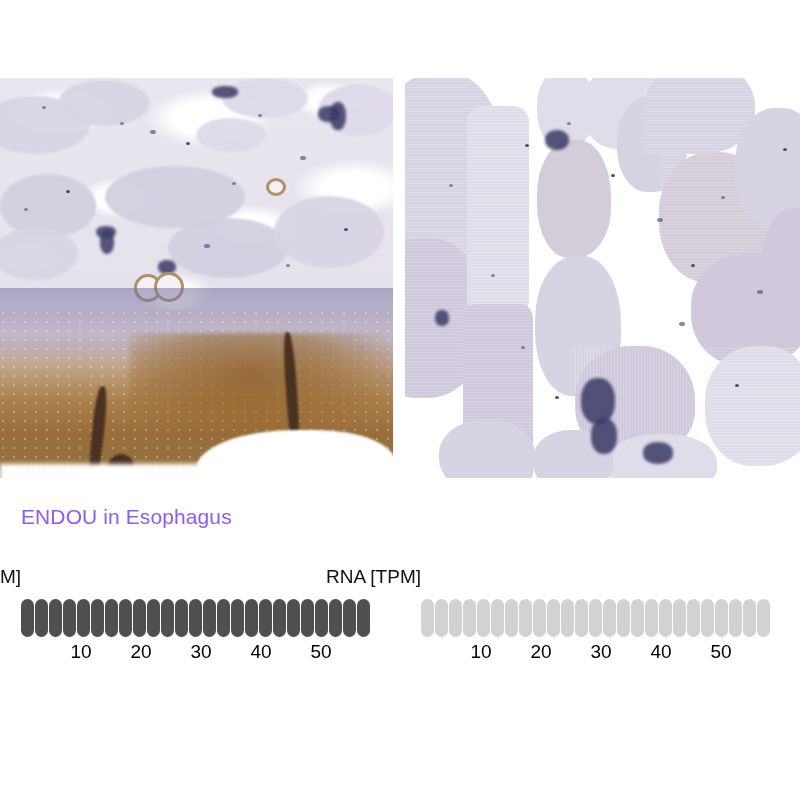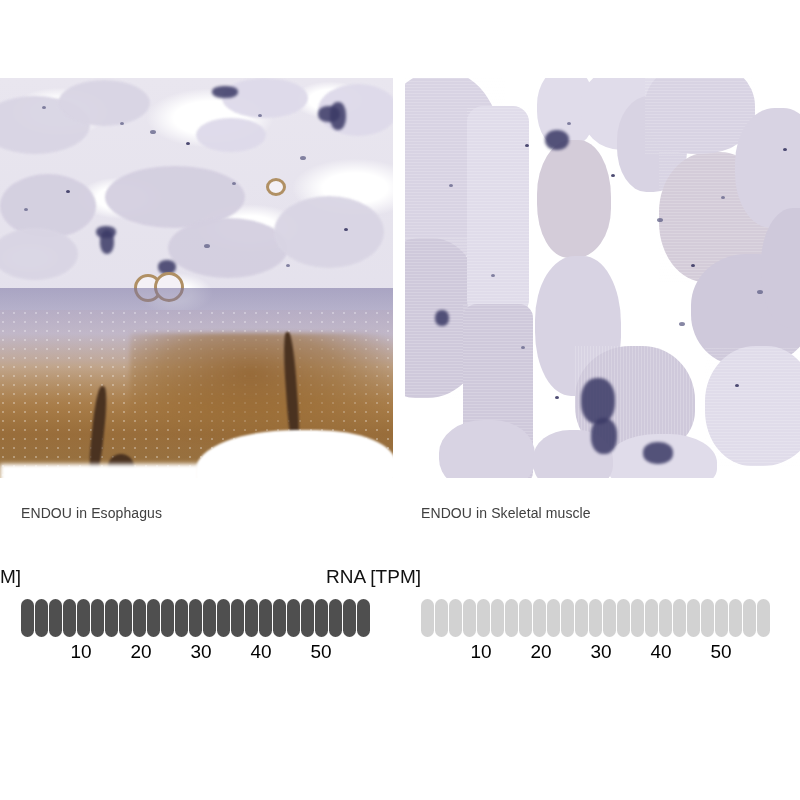--- a/index.html
+++ b/index.html
@@ -186,23 +186,23 @@
   }
   .striae.v {
     background-image: repeating-linear-gradient(0deg,
         rgba(255,255,255,.28) 0 1px, rgba(0,0,0,0) 1px 3px);
   }
 
   
   .caption {
     position: absolute;
     top: 505px;
-    font-size: 14px;
+    font-size: 21px;
     letter-spacing: .1px;
-    color: #404040;
+    color: #8b5cf6;
     white-space: nowrap;
   }
   .caption.left  { left: 21px; }
   .caption.right { left: 421px; }
 
   
   .rna-block { position: absolute; top: 566px; }
   .rna-block.left  { left: 21px; }
   .rna-block.right { left: 421px; }
 
@@ -368,21 +368,20 @@
         <div class="nuc dark" style="left:150px; top:318px;"></div>
         <div class="nuc" style="left:86px;  top:196px;"></div>
         <div class="nuc big" style="left:274px; top:244px;"></div>
         <div class="nuc dark" style="left:330px; top:306px;"></div>
         <div class="nuc" style="left:44px;  top:106px;"></div>
       </div>
     </div>
   </div>
 
   <div class="caption left">ENDOU in Esophagus</div>
-  <div class="caption right">ENDOU in Skeletal muscle</div>
 
   <div class="rna-block left">
     <div class="rna-label">RNA [TPM]</div>
     <div class="bar-track">
         <div class="seg" style="background: rgb(79, 79, 79);"></div>
         <div class="seg" style="background: rgb(79, 79, 79);"></div>
         <div class="seg" style="background: rgb(79, 79, 79);"></div>
         <div class="seg" style="background: rgb(79, 79, 79);"></div>
         <div class="seg" style="background: rgb(79, 79, 79);"></div>
         <div class="seg" style="background: rgb(79, 79, 79);"></div>

